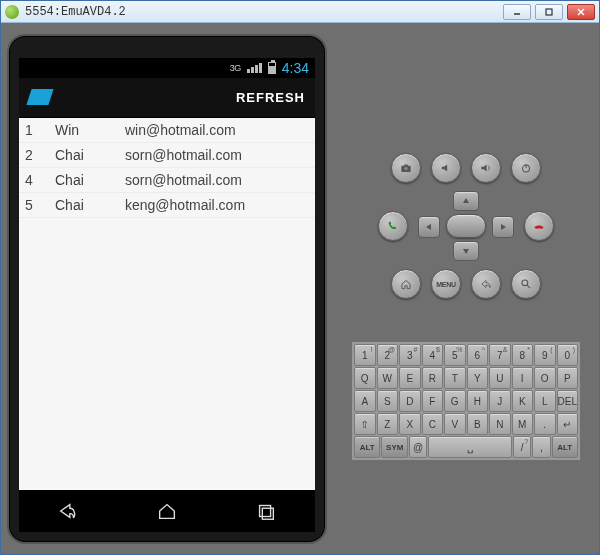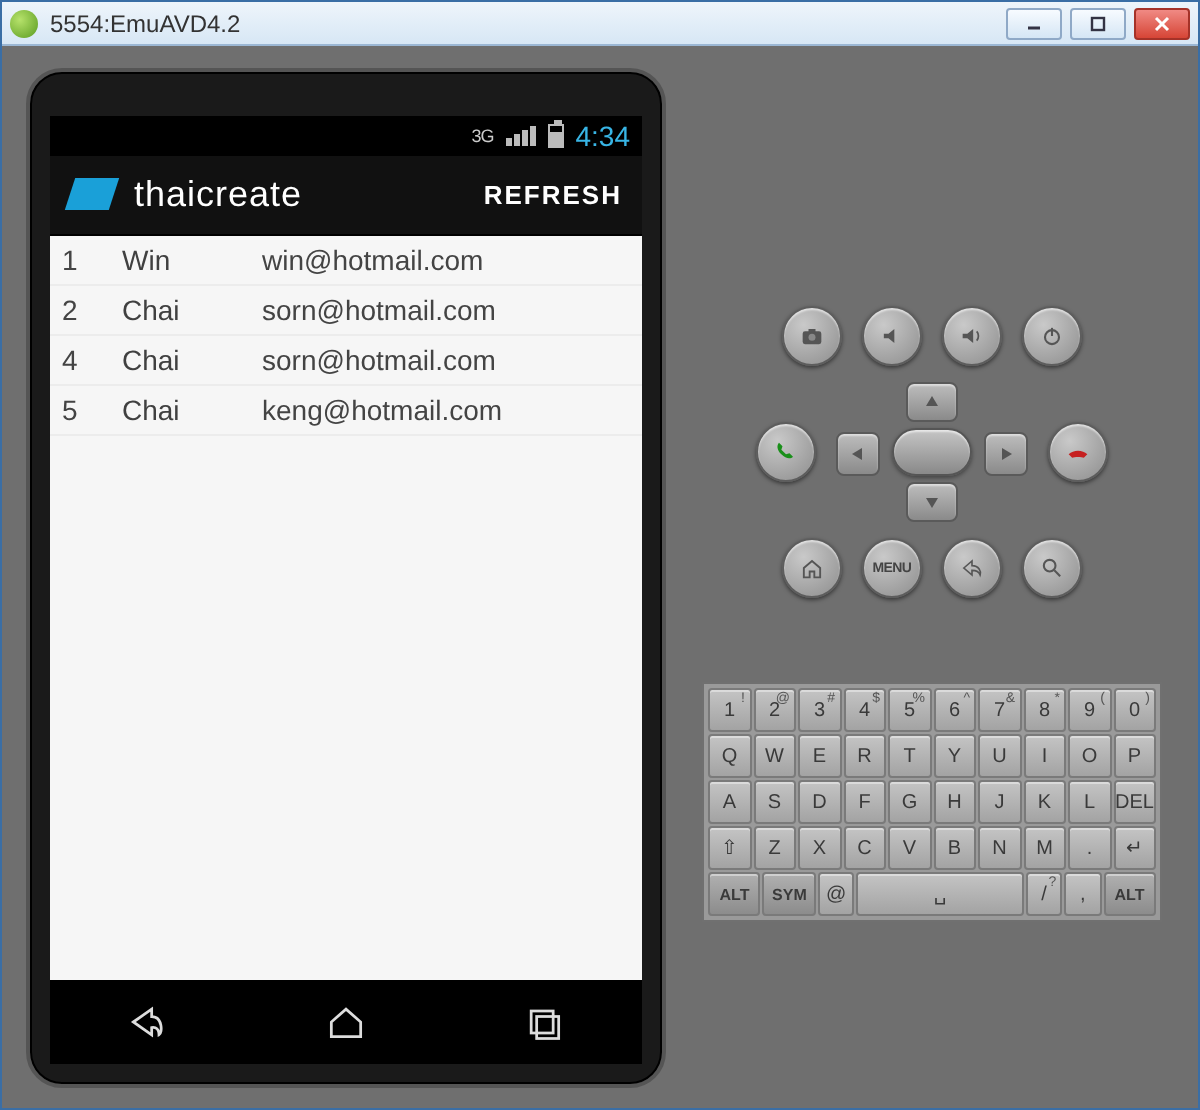--- a/index.html
+++ b/index.html
@@ -19,21 +19,21 @@
     display: flex; align-items: center;
     font-size: 12px; color: #333;
     padding: 0 4px;
     border-bottom: 1px solid #9bb7d4;
   }
   .titlebar .favicon {
     width: 14px; height: 14px; border-radius: 50%;
     background: radial-gradient(circle at 35% 35%, #b6e26b, #5a9b1f);
     margin-right: 6px;
   }
-  .titlebar .title { flex: 0 0 auto; }
+  .titlebar .title { flex: 0 0 auto; font-family: Liberation Mono, monospace; }
   .titlebar .title-faint { margin-left: 6px; color: #a6b2bd; font-size: 11px; }
   .titlebar .spacer { flex: 1; }
   .winbtn {
     width: 28px; height: 16px; margin-left: 4px;
     background: linear-gradient(#f7fbff,#d5e6f5);
     border: 1px solid #8fa9c7; border-radius: 2px;
     display: flex; align-items: center; justify-content: center;
     font-size: 10px; color: #334; cursor: default;
   }
   .winbtn.close { background: linear-gradient(#f08a84,#d64536); color: #fff; border-color:#a53228;}
@@ -41,21 +41,21 @@
 
   .win-body {
     flex: 1; display: flex; background: #6f6f6f;
     padding: 6px;
   }
 
   
   .phone-wrap {
     width: 332px; height: 100%;
     display: flex; flex-direction: column;
-    align-items: center; justify-content: center;
+    justify-content: center;
   }
   .phone {
     width: 320px; height: 510px;
     background: #1a1a1a;
     border: 2px solid #555;
     border-radius: 18px;
     padding: 22px 10px 10px 10px;
     display: flex; flex-direction: column;
     box-shadow: inset 0 0 0 1px #000;
   }
@@ -216,21 +216,20 @@
                 <span></span>
                 <span></span>
                 <span></span>
               </span>
             <span class="batt"></span>
             <span class="clock">4:34</span>
           </div>
 
           <div class="actionbar">
             <span class="app-icon"></span>
-            <span class="app-title">thaicreate</span>
             <span class="flex"></span>
             <span class="refresh">REFRESH</span>
           </div>
 
           <div class="list">
             <table class="data">
               <tbody id="table-body">
                   <tr>
                     <td class="col-id">1</td>
                     <td class="col-name">Win</td>

